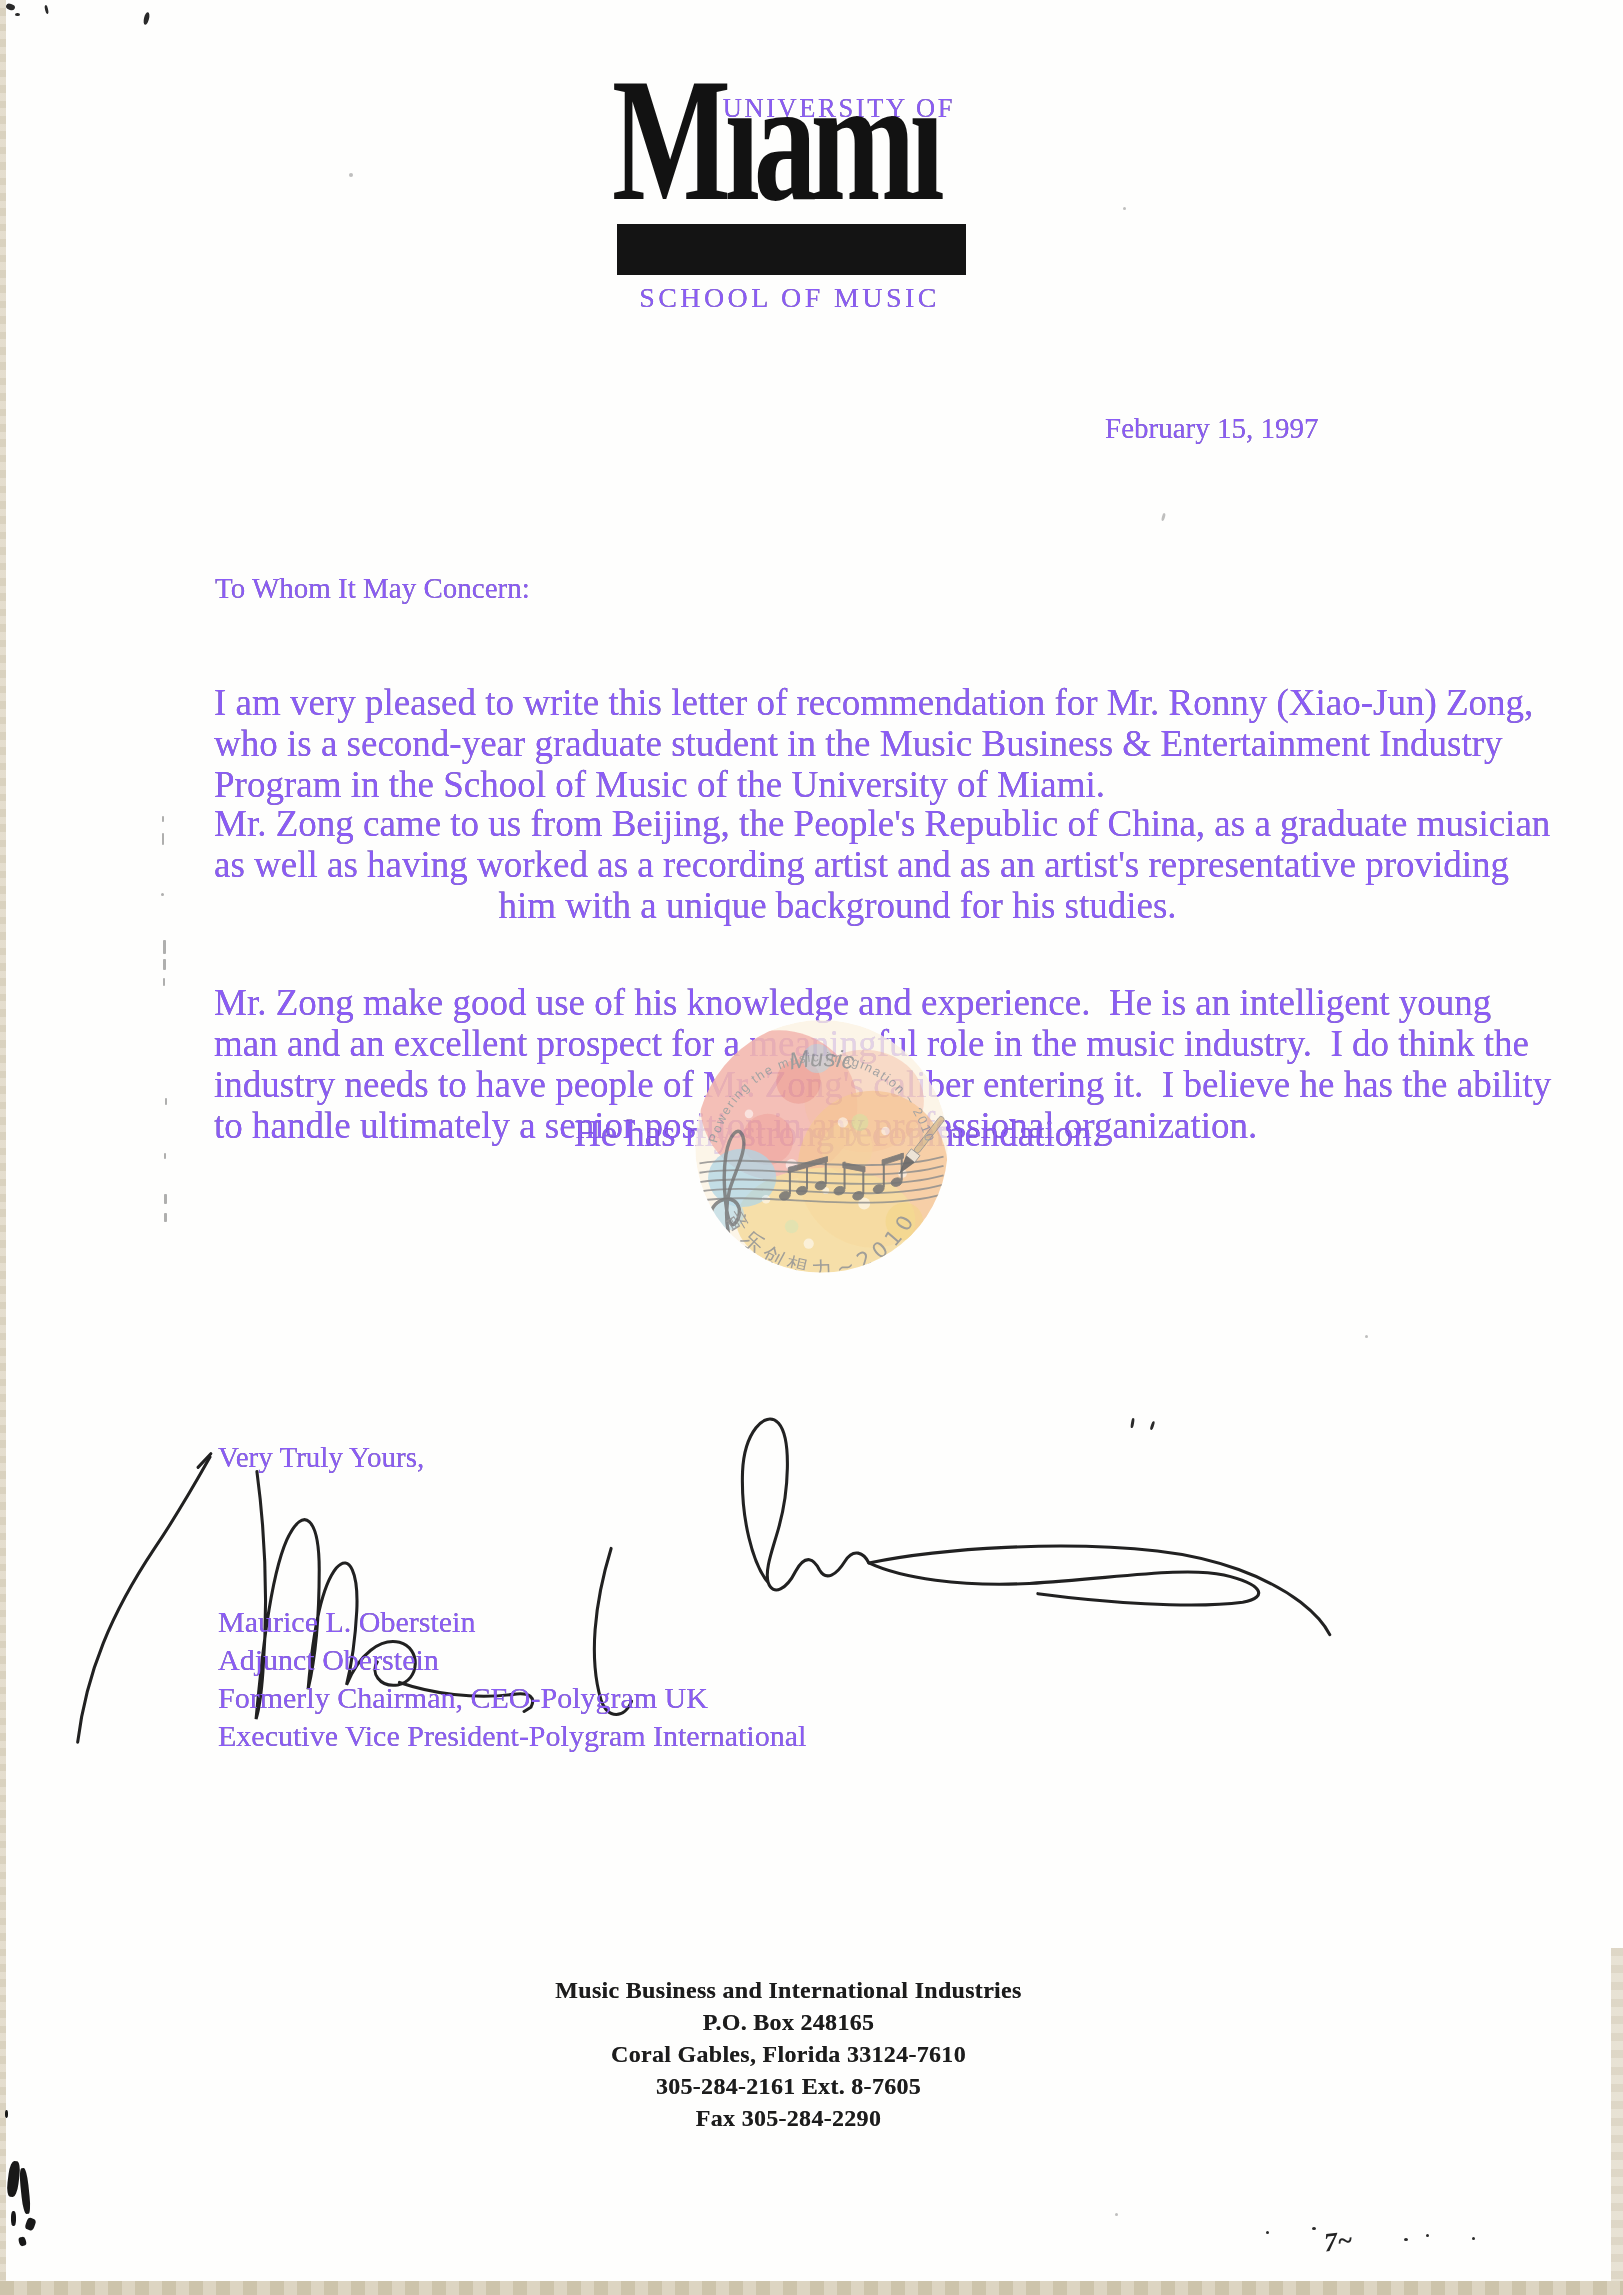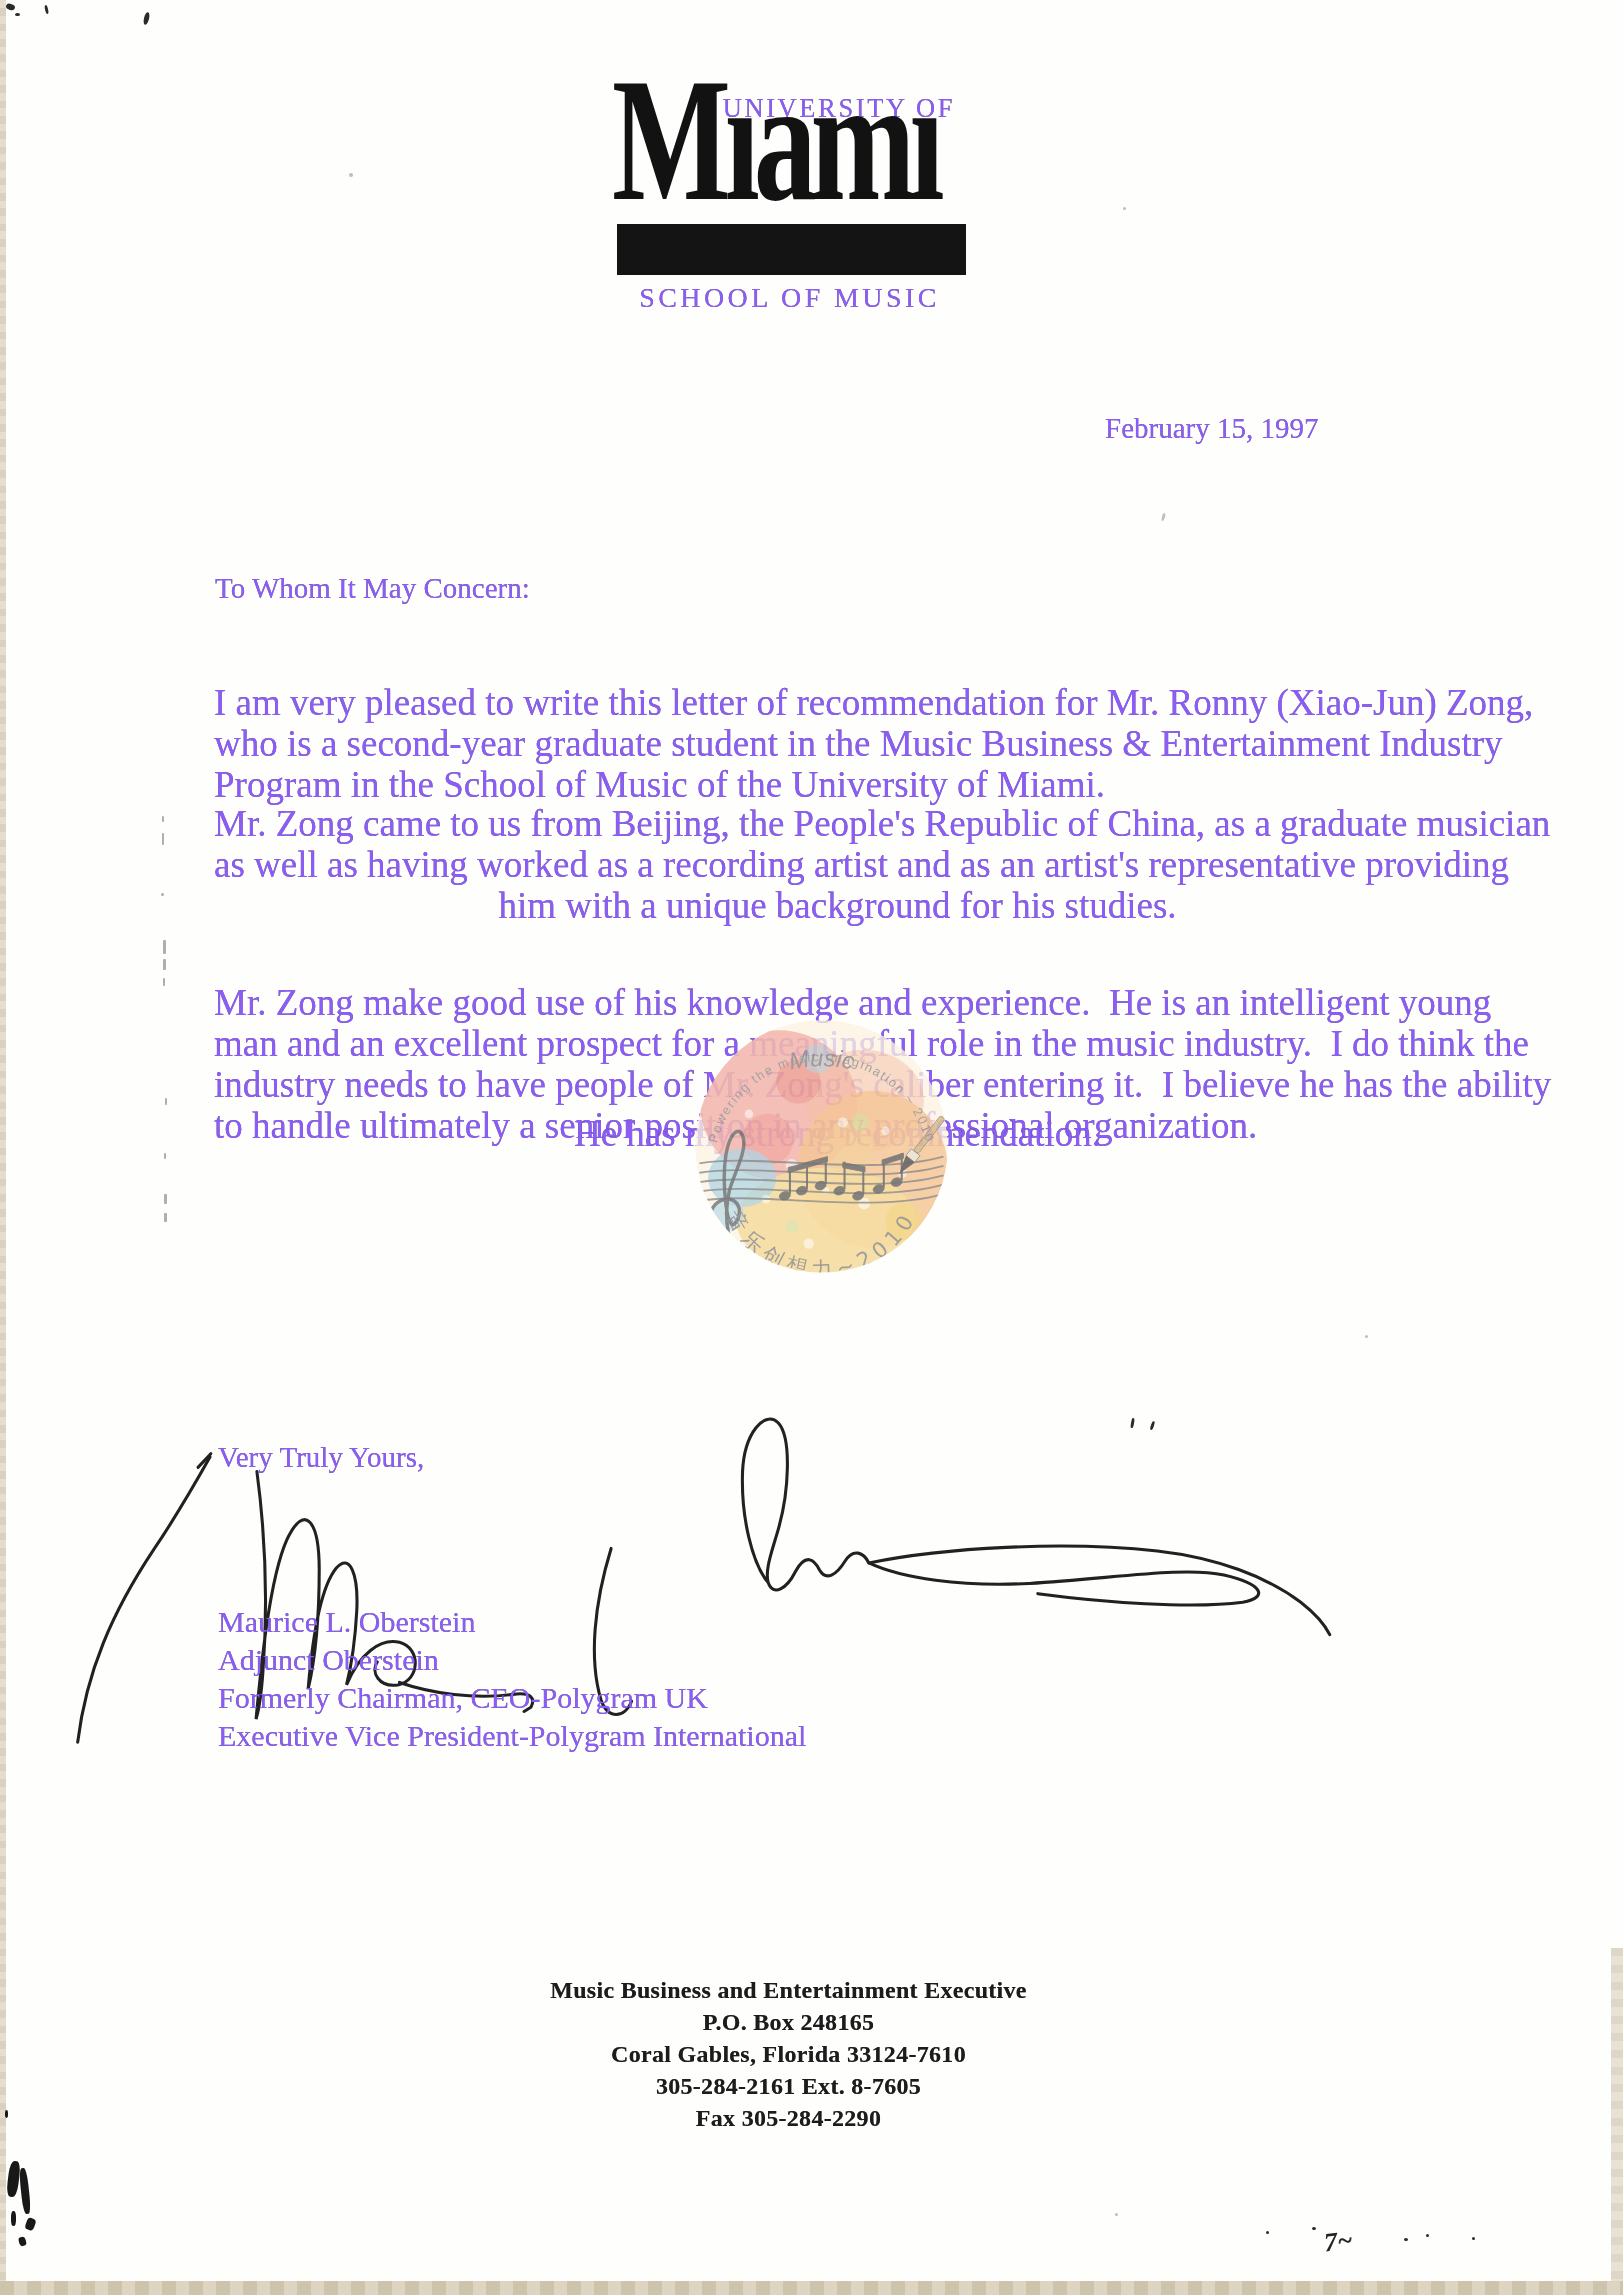--- a/index.html
+++ b/index.html
@@ -219,21 +219,21 @@
   </svg>
 
   <div class="sigblock inktext">
     <div>Maurice L. Oberstein</div>
     <div>Adjunct Oberstein</div>
     <div>Formerly Chairman, CEO-Polygram UK</div>
     <div>Executive Vice President-Polygram International</div>
   </div>
 
   <div class="footer inktext">
-    <div>Music Business and Entertainment Executive</div>
+    <div>Music Business and International Industries</div>
     <div>P.O. Box 248165</div>
     <div>Coral Gables, Florida 33124-7610</div>
     <div>305-284-2161 Ext. 8-7605</div>
     <div>Fax 305-284-2290</div>
   </div>
 
   <div>
     <div class="blob" style="left:7.7px;top:2161px;width:11px;height:36px;transform:rotate(7deg);"></div>
     <div class="blob" style="left:21.4px;top:2168px;width:7.7px;height:46px;transform:rotate(-6deg);"></div>
     <div class="blob" style="left:11px;top:2211px;width:5.1px;height:15.4px;"></div>

